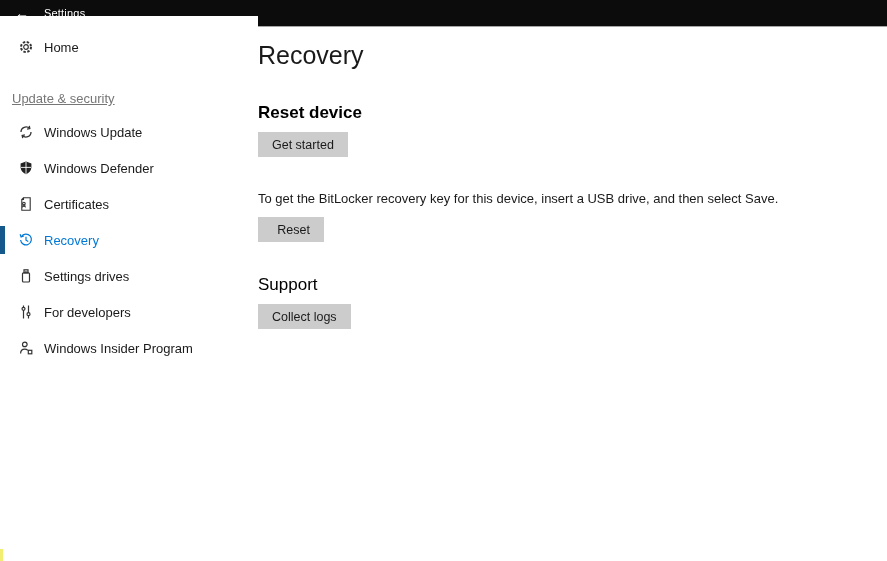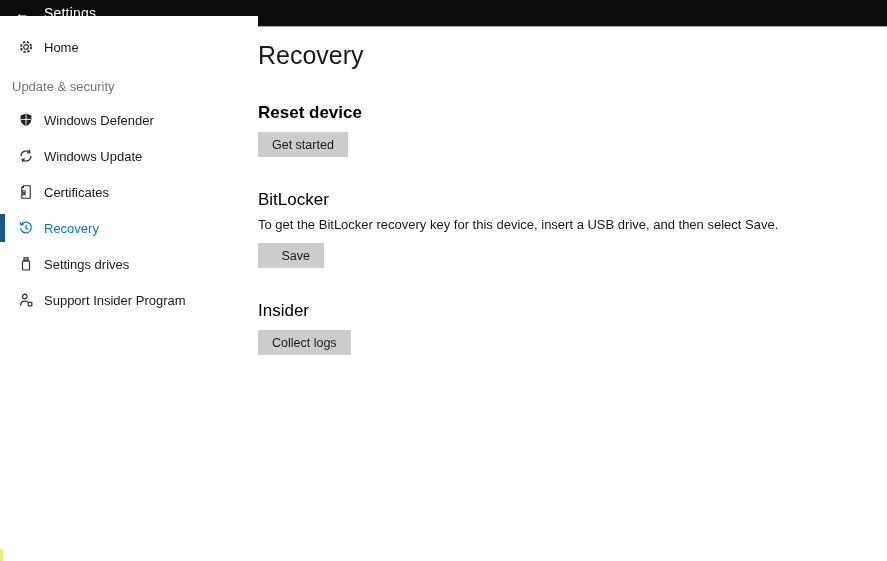--- a/index.html
+++ b/index.html
@@ -17,21 +17,21 @@
     background: #0c0c0c;
     border-bottom: 1px solid #a6a6a6;
     display: flex; align-items: center;
     color: #ffffff;
   }
   .back-btn {
     width: 44px; height: 100%;
     display: flex; align-items: center; justify-content: center;
     font-size: 14px; color: #ffffff; cursor: pointer;
   }
-  .titlebar-title { font-size: 14px; color: #ffffff; letter-spacing: 0.2px; }
+  .titlebar-title { font-size: 11px; color: #ffffff; letter-spacing: 0.2px; }
 
   
   .left-strip {
     position: absolute; left: 0; top: 28px; width: 3px; height: 533px;
     background: #f2ee71;
   }
 
   
   .sidebar {
     position: absolute; left: 0; top: 16px; width: 258px; height: 533px;
@@ -44,22 +44,22 @@
     cursor: pointer;
     font-size: 13px; color: #1a1a1a;
   }
   .side-row .icon {
     width: 16px; height: 16px; margin-left: 18px; margin-right: 10px;
     flex: 0 0 16px; display: inline-flex; align-items: center; justify-content: center;
   }
   .side-row .icon svg { width: 16px; height: 16px; display: block; }
   .home-row { margin-top: 13px; }
   .group-label {
-    margin: 14px 0 8px 12px;
-    font-size: 13px; color: #767676;
+    margin: 26px 0 8px 12px;
+    font-size: 13px; color: #767676; text-decoration: underline;
   }
   .side-row.selected { color: #0078d7; }
   .side-row.selected .accent-bar {
     position: absolute; left: 0; top: 4px; width: 5px; height: 28px;
     background: #14588c;
   }
 
   
   .main {
     position: absolute; left: 258px; top: 28px; width: 629px; height: 533px;
@@ -119,43 +119,43 @@
           <circle cx="8" cy="8" r="5" fill="none" stroke="#333" stroke-width="2" stroke-dasharray="2.4 1.55"></circle>
         </svg>
     </span>
     <span>Home</span>
   </div>
 
   <div class="group-label">Update &amp; security</div>
 
   <div class="side-row">
     <span class="icon">
-      <svg viewBox="0 0 16 16">
-          <path d="M8 1.6l5.4 1.8v3.8c0 3.3-2.2 5.6-5.4 7.1C4.8 12.8 2.6 10.5 2.6 7.2V3.4z" fill="#222"></path>
-          <path d="M8 2v12" stroke="#fff" stroke-width="0.9"></path>
-          <path d="M3 7.4h10" stroke="#fff" stroke-width="0.9"></path>
-        </svg>
-    </span>
-    <span>Windows Defender</span>
-  </div>
-
-  <div class="side-row">
-    <span class="icon">
       <svg viewBox="0 0 16 16" fill="none" stroke="#333" stroke-width="1.3">
           <path d="M13 8a5 5 0 0 1-8.7 3.4"></path>
           <path d="M3 8a5 5 0 0 1 8.7-3.4"></path>
           <path d="M11.3 1.9l.5 2.7-2.7.5"></path>
           <path d="M4.7 14.1l-.5-2.7 2.7-.5"></path>
         </svg>
     </span>
     <span>Windows Update</span>
   </div>
 
   <div class="side-row">
     <span class="icon">
+      <svg viewBox="0 0 16 16">
+          <path d="M8 1.6l5.4 1.8v3.8c0 3.3-2.2 5.6-5.4 7.1C4.8 12.8 2.6 10.5 2.6 7.2V3.4z" fill="#222"></path>
+          <path d="M8 2v12" stroke="#fff" stroke-width="0.9"></path>
+          <path d="M3 7.4h10" stroke="#fff" stroke-width="0.9"></path>
+        </svg>
+    </span>
+    <span>Windows Defender</span>
+  </div>
+
+  <div class="side-row">
+    <span class="icon">
       <svg viewBox="0 0 16 16" fill="none" stroke="#333" stroke-width="1.1">
           <path d="M5.5 1.8h6.7v12.4H3.8V3.5z"></path>
           <path d="M5.5 1.8v1.7H3.8"></path>
           <circle cx="5.9" cy="7.6" r="1.3"></circle>
           <path d="M5.2 8.7l-.5 2 1.2-.6 1.2.6-.5-2"></path>
         </svg>
     </span>
     <span>Certificates</span>
   </div>
 
@@ -175,48 +175,57 @@
     <span class="icon">
       <svg viewBox="0 0 16 16" fill="none" stroke="#333" stroke-width="1.2">
           <rect x="4.5" y="4.8" width="7" height="9.2" rx="1"></rect>
           <rect x="6" y="1.8" width="4" height="3"></rect>
           <path d="M7.2 3.3h.01M8.9 3.3h.01" stroke-linecap="round"></path>
         </svg>
     </span>
     <span>Settings drives</span>
   </div>
 
+  <div class="side-row">
+    <span class="icon">
+      <svg viewBox="0 0 16 16" fill="none" stroke="#333" stroke-width="1.2">
+          <path d="M5.5 1.5v13M10.5 1.5v13"></path>
+          <circle cx="5.5" cy="4.8" r="1.5" fill="#fff"></circle>
+          <circle cx="10.5" cy="10.2" r="1.5" fill="#fff"></circle>
+        </svg>
+    </span>
+    <span>For developers</span>
+  </div>
 
   <div class="side-row">
     <span class="icon">
       <svg viewBox="0 0 16 16" fill="none" stroke="#333" stroke-width="1.2">
           <circle cx="6.8" cy="4.4" r="2.3"></circle>
           <path d="M2.6 13.6c0-2.7 1.9-4.4 4.2-4.4 1.2 0 2.3.5 3 1.2"></path>
           <rect x="10.3" y="10.3" width="3.5" height="3.5"></rect>
         </svg>
     </span>
-    <span>Support Insider Program</span>
+    <span>Windows Insider Program</span>
   </div>
 
 </div>
 
 <div class="main">
 
   <h1 class="page-title">Recovery</h1>
 
   <div class="section">
     <h2>Reset device</h2>
     <button class="win-btn">Get started</button>
   </div>
 
 
   <div class="section">
-    <h2>BitLocker</h2>
     <p>To get the BitLocker recovery key for this device, insert a USB drive, and then select Save.</p>
-    <button class="win-btn">Save</button>
+    <button class="win-btn">Reset</button>
   </div>
 
   <div class="section">
-    <h2>Insider</h2>
+    <h2>Support</h2>
     <button class="win-btn">Collect logs</button>
   </div>
 
 </div>
 
 </body></html>

